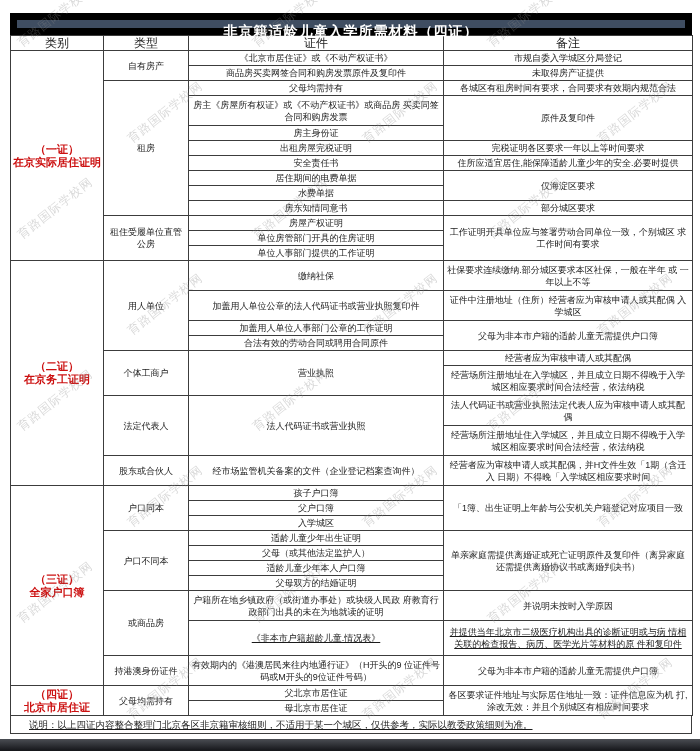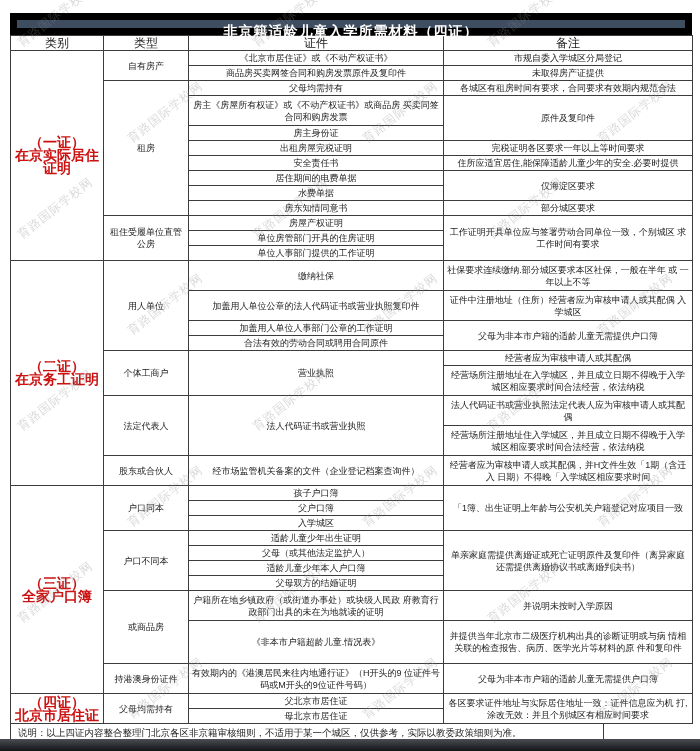--- a/index.html
+++ b/index.html
@@ -19,25 +19,25 @@
     width:682px;border-collapse:collapse;table-layout:fixed;
     font-size:9px;line-height:12px;
   }
   table.mat th,table.mat td{
     border:1px solid var(--border-c,#3c3c3c);
     padding:0 2px;text-align:center;vertical-align:middle;
     overflow:hidden;word-break:break-all;
   }
   table.mat th{font-size:12px;font-weight:normal;height:14px;}
   col.c-cat{width:93px;}col.c-type{width:85px;}col.c-cert{width:255px;}col.c-note{width:249px;}
-  tr.r15{height:15px;}tr.r30{height:30px;}tr.r43{height:43px;}
-  td.cat{color:var(--cat-red,#cc1111);font-weight:bold;font-size:14px;line-height:13px;margin-top:25px;}
+  tr.r15{height:15px;}tr.r30{height:30px;}tr.r43{height:35px;text-decoration:underline;}
+  td.cat{color:var(--cat-red,#cc1111);font-weight:bold;font-size:11px;line-height:13px;margin-top:25px;}
   .footer-row{
-    width:594px;box-sizing:border-box;border:1px solid var(--border-c,#3c3c3c);border-top:none;
-    font-size:9.5px;line-height:15px;padding:1px 7px;text-align:left;background:#fff;
+    width:682px;box-sizing:border-box;border:1px solid var(--border-c,#3c3c3c);border-top:none;
+    font-size:9.5px;line-height:15px;padding:1px 18px;text-align:left;background:#fff;text-decoration:underline;
   }
   .bottom-bar{
     position:absolute;left:0;bottom:0;width:700px;height:12px;
     background:linear-gradient(#4a4d53,#141519);
   }
   .watermark-layer{position:absolute;left:0;top:0;width:700px;height:751px;pointer-events:none;z-index:6;}
   .watermark-layer span{
     position:absolute;font-size:12px;letter-spacing:1px;color:#8a8a8a;opacity:.32;
     transform:rotate(-38deg);white-space:nowrap;
   }

